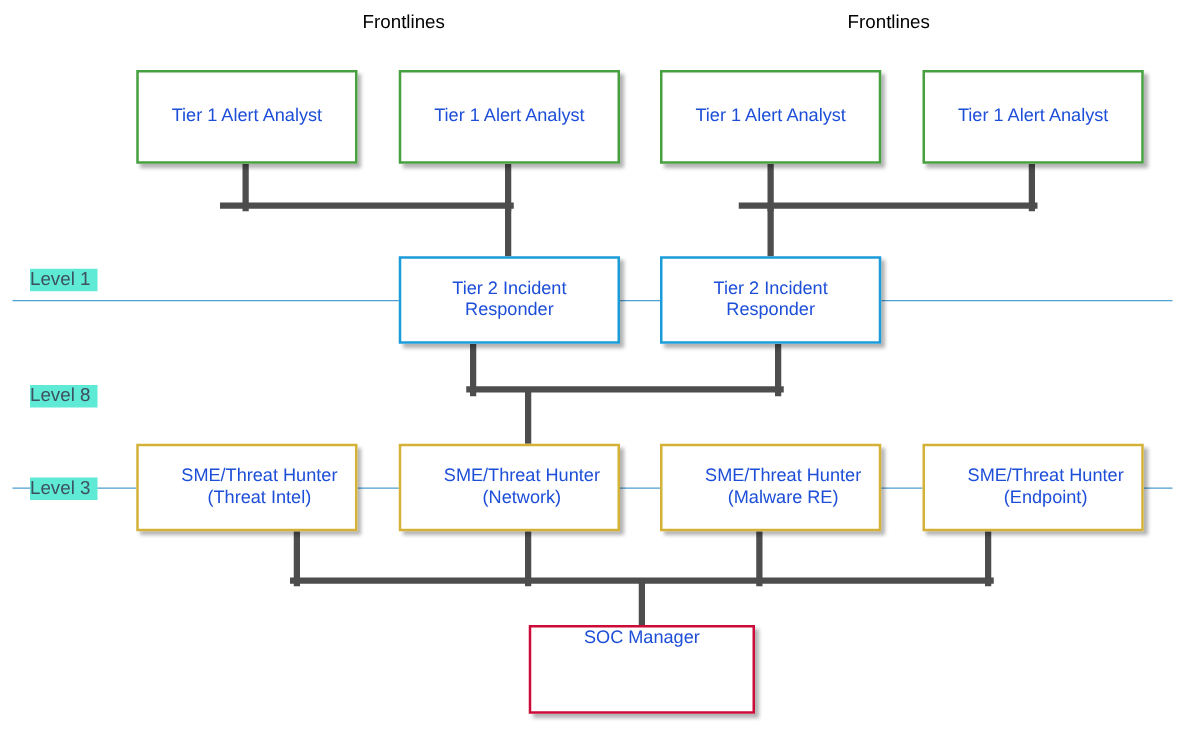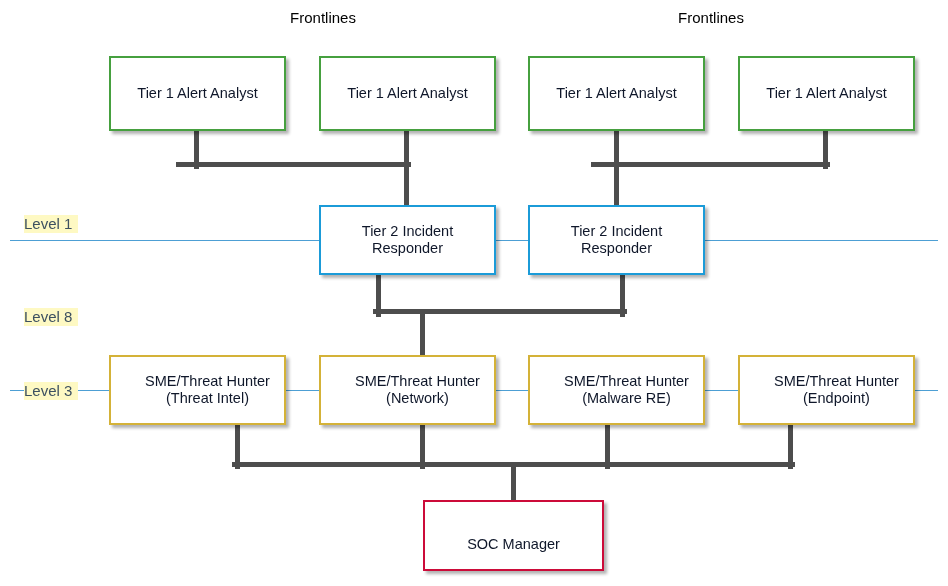--- a/index.html
+++ b/index.html
@@ -29,21 +29,21 @@
   }
 
   
   .level-label {
     position: absolute;
     color: #3d5060;
     font-size: 15px;
     line-height: 18px;
     white-space: nowrap;
     z-index: 4;
-    background: #fef9c3;
+    background: #5eead4;
     padding: 0 6px 0 0;
   }
 
   
   .group-label {
     position: absolute;
     color: #000000;
     font-size: 15px;
     line-height: 18px;
     white-space: nowrap;
@@ -60,33 +60,33 @@
 
   
   .node {
     position: absolute;
     box-sizing: border-box;
     background: #ffffff;
     display: flex;
     align-items: center;
     justify-content: center;
     text-align: center;
-    color: #0f172a;
+    color: #1d4ed8;
     font-size: 14.5px;
     line-height: 17px;
     z-index: 3;
     box-shadow: 3px 3px 3px rgba(0,0,0,0.30);
   }
   .node-label { pointer-events: none; white-space: pre-line; }
 
   .node.tier1   { border: 2.5px solid #46a03f; }
   .node.tier2   { border: 2.5px solid #1b9bd8; }
   .node.sme     { border: 2.5px solid #d4b238; padding-left: 20px; }
   .node.manager { border: 2.5px solid #cc0b39;
-                  align-items: flex-end;
+                  align-items: flex-start;
                   padding-bottom: 16px; }
 </style>
 </head>
 <body>
 
 <div id="canvas">
 
   <div id="level-lines">
       <div class="level-line" style="left: 10px; top: 240px; width: 928px;"></div>
       <div class="level-line" style="left: 10px; top: 390px; width: 928px;"></div>

